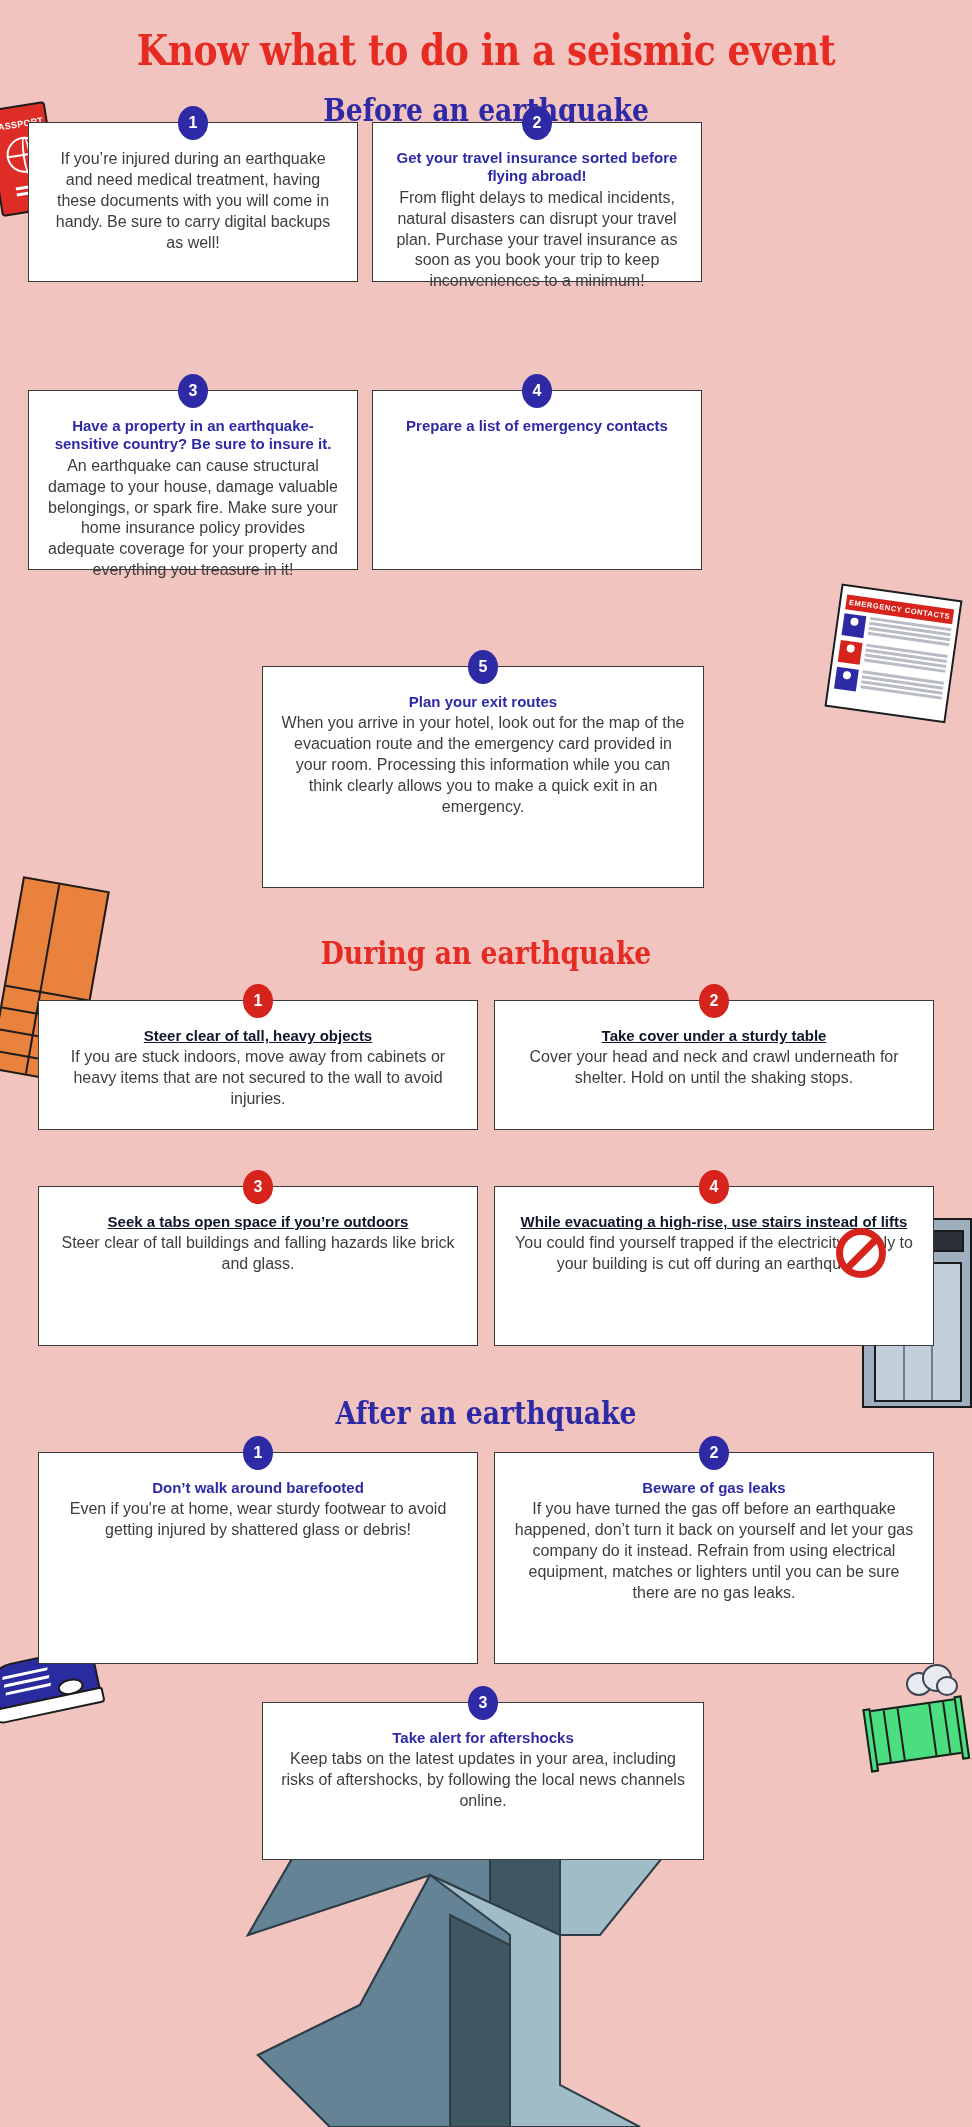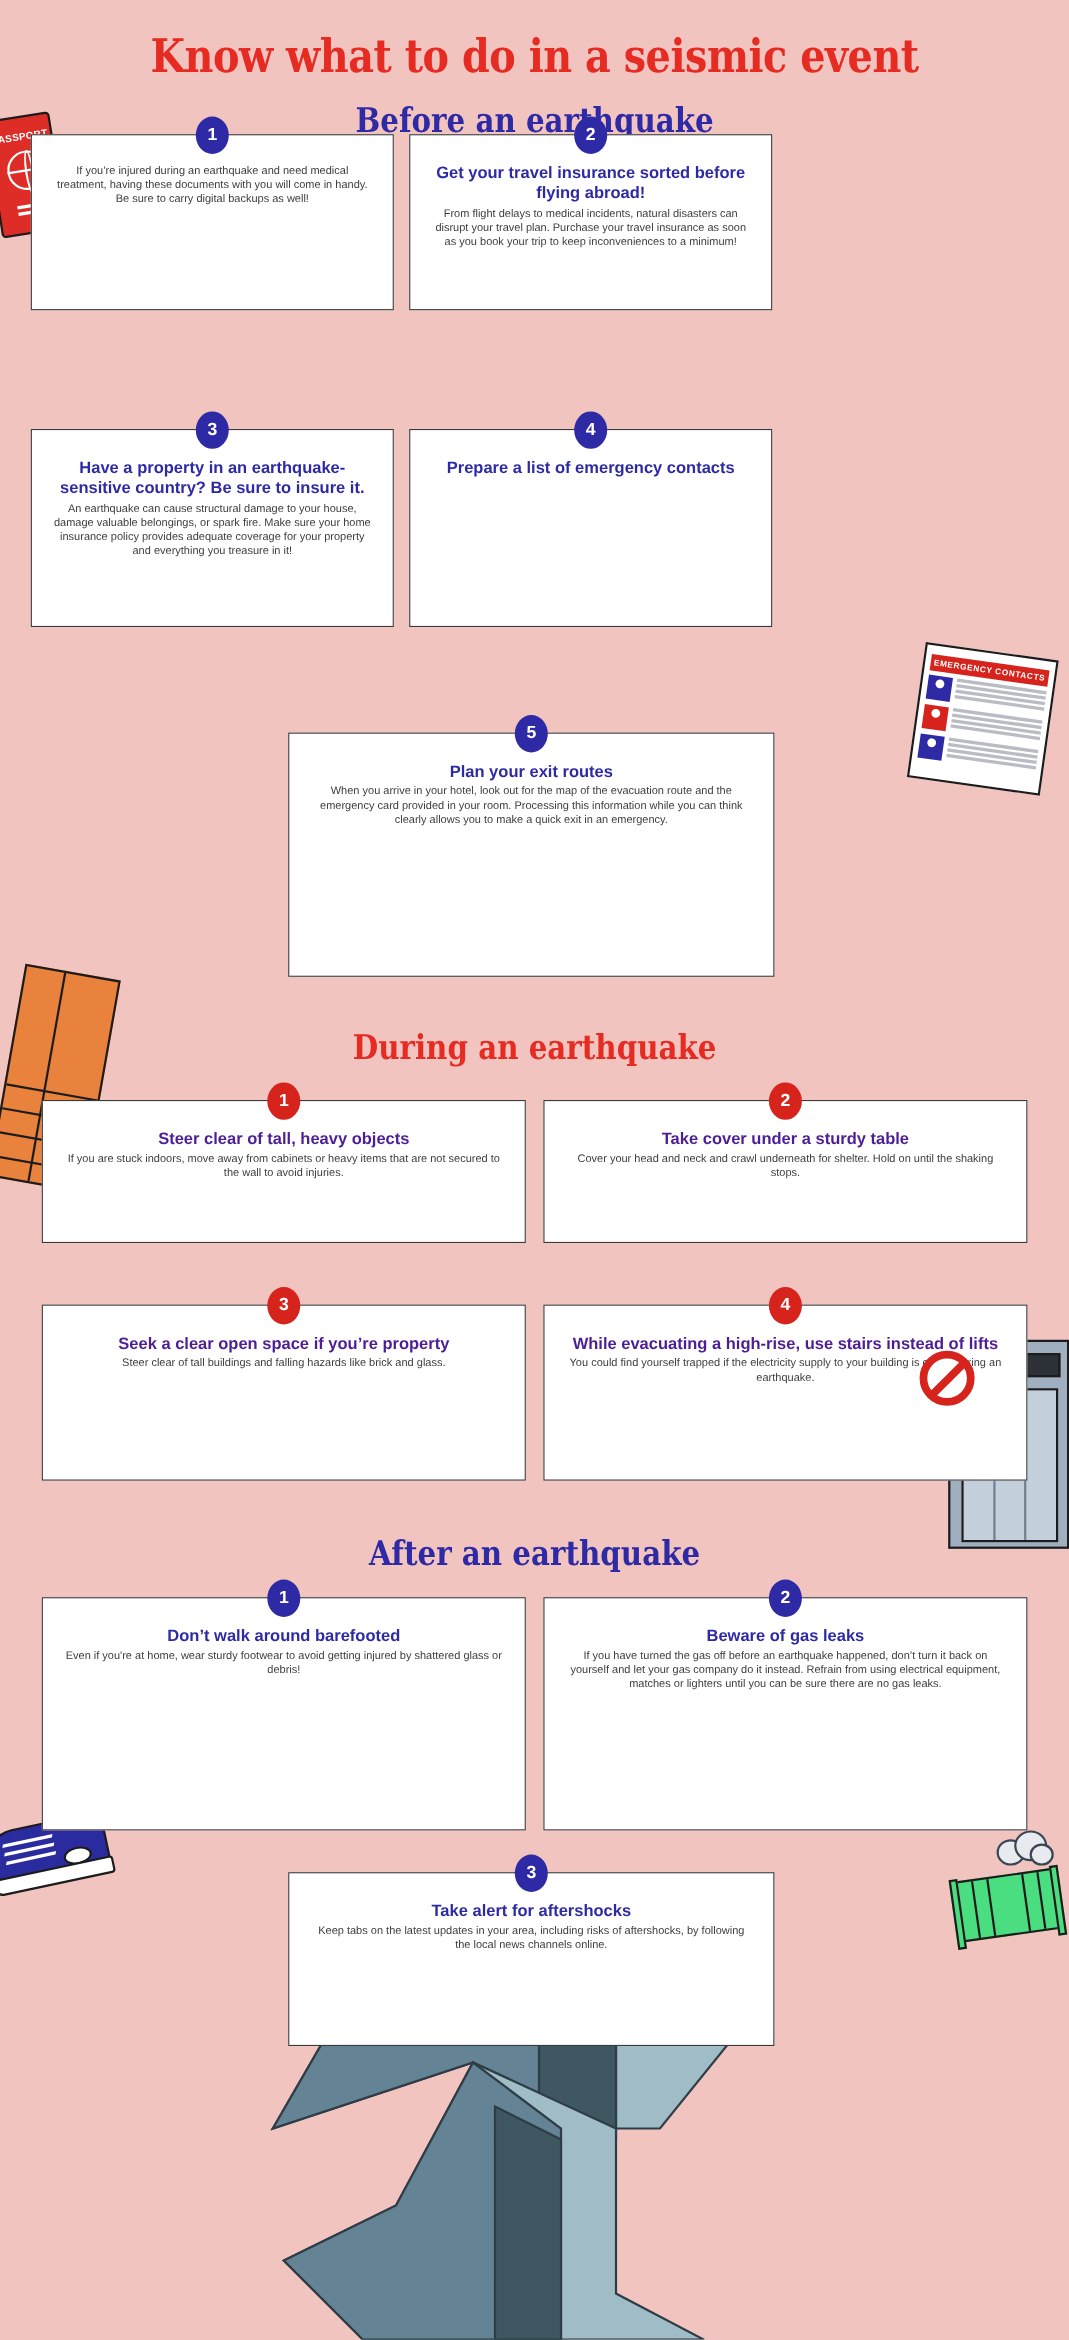--- a/index.html
+++ b/index.html
@@ -44,23 +44,23 @@
     z-index:5;
   }
   .badge.blue { background:#2e2aa5; }
   .badge.red  { background:#d6231c; }
 
   .card h3 {
     font-size:15px; line-height:1.22; font-weight:bold;
     margin-bottom:2px;
   }
   .card.blue h3 { color:#2e2aa5; }
-  .card.red  h3 { color:#4c1d95; }
+  .card.red  h3 { color:#0f172a;text-decoration:underline; }
   .card p {
-    font-size:10px; line-height:1.31; color:#3d3d3d;
+    font-size:16px; line-height:1.31; color:#3d3d3d;
   }
 
   
   .ill { position:absolute; }
 
   
   #passport { left:-6px; top:104px; width:72px; height:118px;
               transform:rotate(-9deg); }
   .pp-body { width:60px; height:108px; background:#de2c26;
              border:2px solid #1c1c1c; border-radius:4px;
@@ -311,21 +311,21 @@
 </div>
 
 <div class="card red" style="left:494px; top:1000px; width:440px; height:130px;">
   <div class="badge red">2</div>
   <h3>Take cover under a sturdy table</h3>
   <p>Cover your head and neck and crawl underneath for shelter. Hold on until the shaking stops.</p>
 </div>
 
 <div class="card red" style="left:38px;  top:1186px; width:440px; height:160px;">
   <div class="badge red">3</div>
-  <h3>Seek a clear open space if you’re property</h3>
+  <h3>Seek a tabs open space if you’re outdoors</h3>
   <p>Steer clear of tall buildings and falling hazards like brick and glass.</p>
 </div>
 
 <div class="card red" style="left:494px; top:1186px; width:440px; height:160px;">
   <div class="badge red">4</div>
   <h3>While evacuating a high-rise, use stairs instead of lifts</h3>
   <p>You could find yourself trapped if the electricity supply to your building is cut off during an earthquake.</p>
 </div>
 
 <div class="section-title sec-after">After an earthquake</div>

